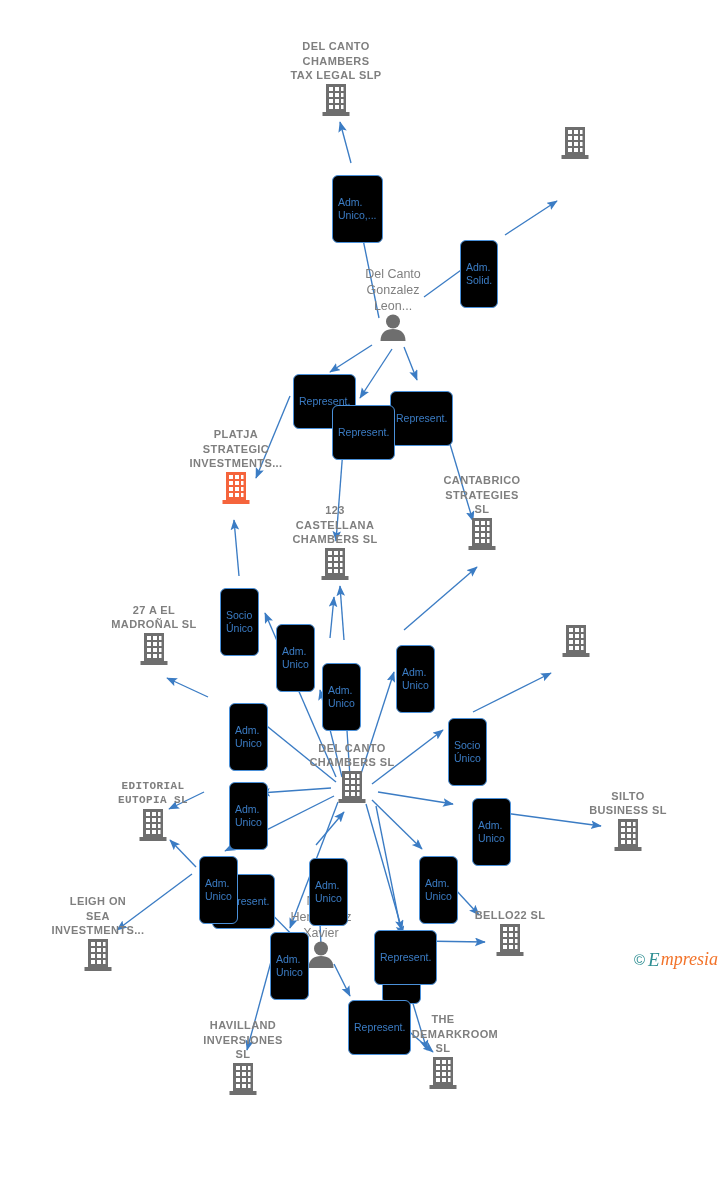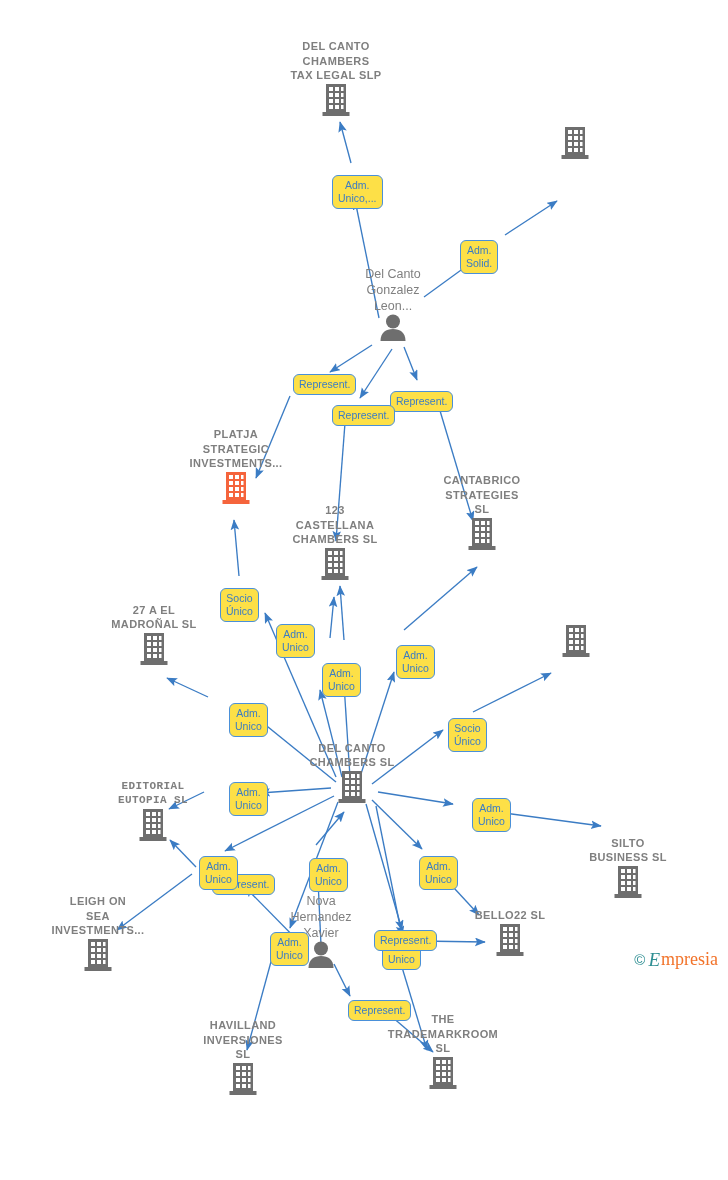--- a/index.html
+++ b/index.html
@@ -10,31 +10,31 @@
   svg#edges{position:absolute;left:0;top:0;width:728px;height:1180px;}
 
   .node{position:absolute;width:120px;margin-left:-60px;text-align:center;}
   .node .caption{font-size:11px;line-height:14.6px;color:#7f7f7f;
                  letter-spacing:.4px;font-weight:bold;white-space:pre-line;}
   .node.person .caption{font-weight:normal;font-size:12.5px;letter-spacing:0;
                         line-height:16px;color:#808080;}
   .node .glyph{display:block;margin:0 auto;}
 
   .lbl{position:absolute;border:1.3px solid #4a90d9;border-radius:6px;
-       background:#fde047;color:#3b7cc4;font-size:10.5px;line-height:13px;
-       text-align:center;padding:3px 5px;white-space:pre-line;
+       background:#000000;color:#3b7cc4;font-size:10.5px;line-height:13px;
+       text-align:left;padding:20px 5px;white-space:pre-line;
        box-sizing:border-box;}
 
   .wm{position:absolute;right:10px;bottom:8px;display:flex;align-items:center;
       gap:3px;}
   .wm .c{color:#2f8f93;font-size:15px;line-height:15px;}
   .wm .e{color:#2f8f93;font-size:19px;font-family:"Liberation Serif",serif;
          font-style:italic;line-height:19px;}
   .wm .rest{color:#f2732a;font-size:18px;font-family:"Liberation Serif",serif;
-            line-height:19px;margin-left:-2px;}
+            font-style:italic;line-height:19px;margin-left:-2px;}
 </style>
 </head>
 <body>
 
 <div id="stage">
 
   <svg id="edges" viewBox="0 0 728 1180">
     <defs>
       <marker id="ah" markerWidth="9" markerHeight="9" refX="7.4" refY="3.2" orient="auto" markerUnits="strokeWidth">
         <path d="M0,0 L8,3.2 L0,6.4 L1.6,3.2 z" fill="#3b7cc4"></path>
@@ -310,21 +310,21 @@
               <rect x="8" y="16" width="4" height="4"></rect>
               <rect x="14" y="16" width="4" height="4"></rect>
               <rect x="20" y="16" width="2.5" height="4"></rect>
               <rect x="8" y="22" width="4" height="4"></rect>
               <rect x="14" y="22" width="4" height="4"></rect>
               <rect x="20" y="22" width="2.5" height="4"></rect>
             </g>
           </svg>
         </div>
       </div>
-      <div class="node" style="left: 628px; top: 788.8px; margin-top: 47px;">
+      <div class="node" style="left: 628px; top: 788.8px;">
         <div class="caption">SILTO
 BUSINESS SL</div>
         <div>
           <svg class="glyph" width="30" height="34" viewBox="0 0 30 34">
             <rect x="5" y="1" width="20" height="28" fill="#6e6e6e"></rect>
             <rect x="1.5" y="29" width="27" height="4" fill="#6e6e6e"></rect>
             <g fill="#ffffff">
               <rect x="8" y="4" width="4" height="4"></rect>
               <rect x="14" y="4" width="4" height="4"></rect>
               <rect x="20" y="4" width="2.5" height="4"></rect>

